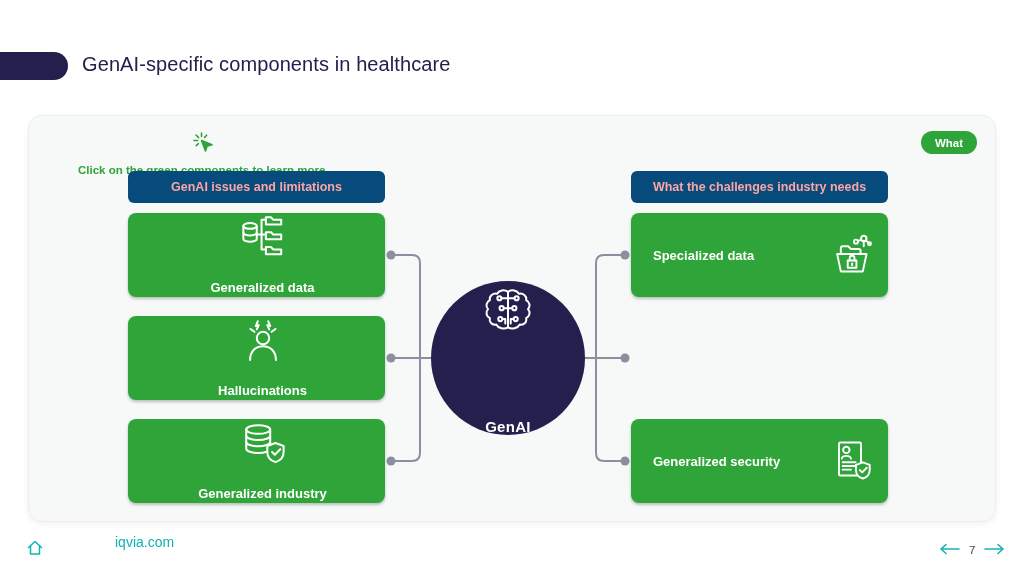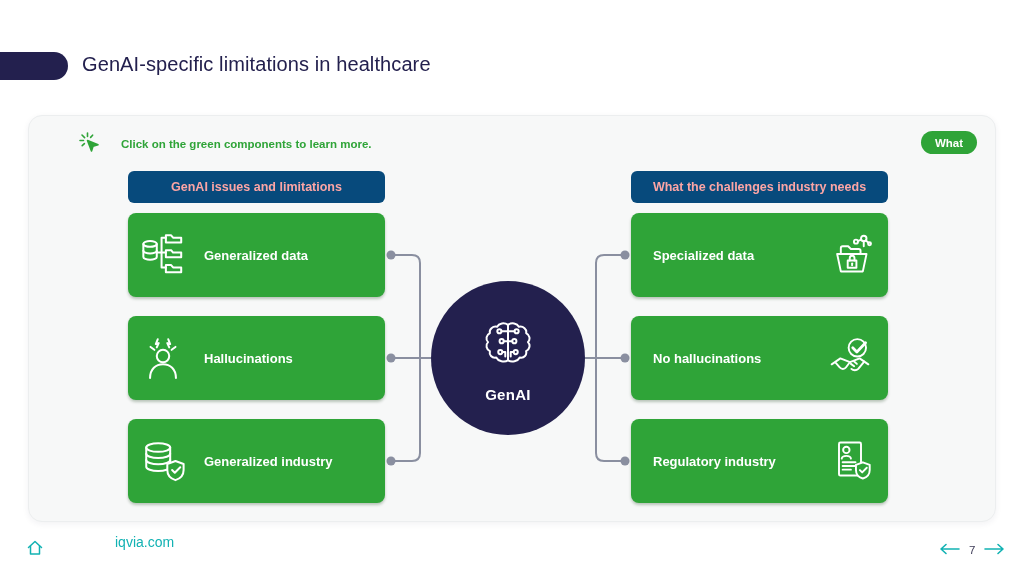--- a/index.html
+++ b/index.html
@@ -13,64 +13,64 @@
 
   .title-pill{position:absolute;left:0;top:52px;width:68px;height:28px;
     background:var(--navy);border-radius:0 16px 16px 0;}
   .page-title{position:absolute;left:82px;top:53px;font-size:20px;font-weight:500;
     color:var(--navy);letter-spacing:.1px;}
 
   .card{position:absolute;left:28px;top:115px;width:968px;height:407px;
     background:var(--cardbg);border:1px solid #ECEEEF;border-radius:14px;
     box-shadow:0 2px 6px rgba(40,40,70,.06);}
 
-  .instruction{position:absolute;left:78px;top:131px;display:flex;align-items:center;gap:21px;}
+  .instruction{position:absolute;left:78px;top:131px;display:flex;align-items:center;gap:7px;flex-direction:column;}
   .instruction .txt{color:var(--green);font-size:11.5px;font-weight:700;}
 
   .reset-btn{position:absolute;left:921px;top:131px;width:56px;height:23px;
     background:var(--green);border:none;border-radius:12px;color:#fff;
     font-size:11.5px;font-weight:700;font-family:inherit;cursor:pointer;
     display:flex;align-items:center;justify-content:center;}
 
   .col-header{position:absolute;width:257px;height:32px;background:var(--blue);
     border-radius:6px;color:#fca5a5;font-size:12.5px;font-weight:700;
     display:flex;align-items:center;justify-content:center;}
   .col-header.left{left:128px;top:171px;}
   .col-header.right{left:631px;top:171px;}
 
   .gbtn{position:absolute;width:257px;height:84px;background:var(--green);
     border:none;border-radius:8px;cursor:pointer;display:flex;align-items:center;
     color:#fff;font-family:inherit;box-shadow:0 2px 3px rgba(20,60,20,.28);}
   .gbtn .lbl{font-size:13px;font-weight:700;color:#fff;text-align:left;}
-  .gbtn.lcol{left:128px;padding-left:12px;gap:18px;}
+  .gbtn.lcol{left:128px;padding-left:12px;gap:18px;flex-direction:column;}
   .gbtn.rcol{left:631px;padding-left:22px;justify-content:space-between;padding-right:16px;}
   .row1{top:213px;} .row2{top:316px;} .row3{top:419px;}
   .ic{flex:0 0 auto;display:block;}
 
   .connectors{position:absolute;left:380px;top:240px;width:264px;height:235px;}
 
   .center-circle{position:absolute;left:431px;top:281px;width:154px;height:154px;
     border-radius:50%;background:var(--navy);display:flex;flex-direction:column;
-    align-items:center;justify-content:center;gap:10px;}
+    align-items:center;justify-content:space-between;gap:10px;}
   .center-circle .clabel{color:#fff;font-size:15px;font-weight:700;letter-spacing:.3px;}
 
   .footer-home{position:absolute;left:26px;top:539px;cursor:pointer;}
   .footer-site{position:absolute;left:80px;top:534px;font-size:14px;
     color:var(--teal);text-decoration:none;cursor:pointer;margin-left:35px;}
   .footer-nav{position:absolute;left:938px;top:541px;display:flex;align-items:center;gap:9px;}
   .footer-nav .num{font-size:11.5px;color:var(--pagenum);}
   .nav-arrow{cursor:pointer;display:block;}
 </style>
 </head>
 <body>
 
 <div class="stage">
 
   <div class="title-pill"></div>
-  <div class="page-title">GenAI-specific limitations in healthcare</div>
+  <div class="page-title">GenAI-specific components in healthcare</div>
 
   <div class="card"></div>
 
   <div class="instruction">
     <span>
       <svg width="22" height="22" viewBox="0 0 22 22" fill="none" stroke="#2FA438" stroke-width="1.6" stroke-linecap="round" stroke-linejoin="round">
         <path d="M9.5 2 V5.5 M2 9.5 H5.5 M4 4 L6.6 6.6 M14.6 4.2 L12.6 6.4 M4.2 14.6 L6.4 12.6"></path>
         <path d="M9.5 9.5 L13.5 20 L15 15.2 L20 13.7 Z" fill="#2FA438"></path>
       </svg>
     </span>
@@ -151,36 +151,23 @@
         <circle cx="30.5" cy="10.5" r="2.2"></circle>
         <path d="M36.3 8.3 L33 9.7 M39 10 V15.5 M41.3 9.2 L44.5 12"></path>
         <circle cx="45.3" cy="12.8" r="1.6"></circle>
         <path d="M21.5 31 H31 V39 H21.5 Z" fill="#2FA438"></path>
         <path d="M23.7 31 V28.5 A2.6 2.6 0 0 1 28.9 28.5 V31"></path>
         <path d="M26.3 34.2 V36.2"></path>
       </svg>
     </span>
   </button>
 
-  <button class="gbtn rcol row2">
-    <span class="lbl">No hallucinations</span>
-    <span class="ic">
-      <svg width="44" height="44" viewBox="0 0 48 48" fill="none" stroke="#fff" stroke-width="2.1" stroke-linecap="round" stroke-linejoin="round">
-        <circle cx="32" cy="14" r="9.5"></circle>
-        <path d="M27 14 L31.5 18.5 L41 8.5" stroke-width="3"></path>
-        <path d="M4 32 L13.5 25.5 L24 29.5 L34.5 25.5 L44 32"></path>
-        <path d="M24 29.5 L19.5 35.5 C18 37.5 14.5 37.5 13 35.5 L8.5 30.5"></path>
-        <path d="M39.5 29 L33 37 C31 39 27.5 39 25.5 37"></path>
-        <path d="M28.5 34 L25 31.5 M31.5 31.5 L28.5 29"></path>
-      </svg>
-    </span>
-  </button>
 
   <button class="gbtn rcol row3">
-    <span class="lbl">Regulatory industry</span>
+    <span class="lbl">Generalized security</span>
     <span class="ic">
       <svg width="44" height="44" viewBox="0 0 48 48" fill="none" stroke="#fff" stroke-width="2.1" stroke-linecap="round" stroke-linejoin="round">
         <rect x="12" y="5" width="24" height="36" rx="1.5"></rect>
         <circle cx="20" cy="13" r="3.5"></circle>
         <path d="M15 22.5 C15.5 18.5 24.5 18.5 25 22.5"></path>
         <path d="M16 26.5 H30 M16 30.5 H30 M16 34.5 H25"></path>
         <path d="M38 26.5 L45.5 29.3 V34.8 C45.5 39.8 42.5 42.8 38 44.2 C33.5 42.8 30.5 39.8 30.5 34.8 V29.3 Z" fill="#2FA438"></path>
         <path d="M34.8 35 L37.3 37.5 L42.3 32.5"></path>
       </svg>
     </span>

